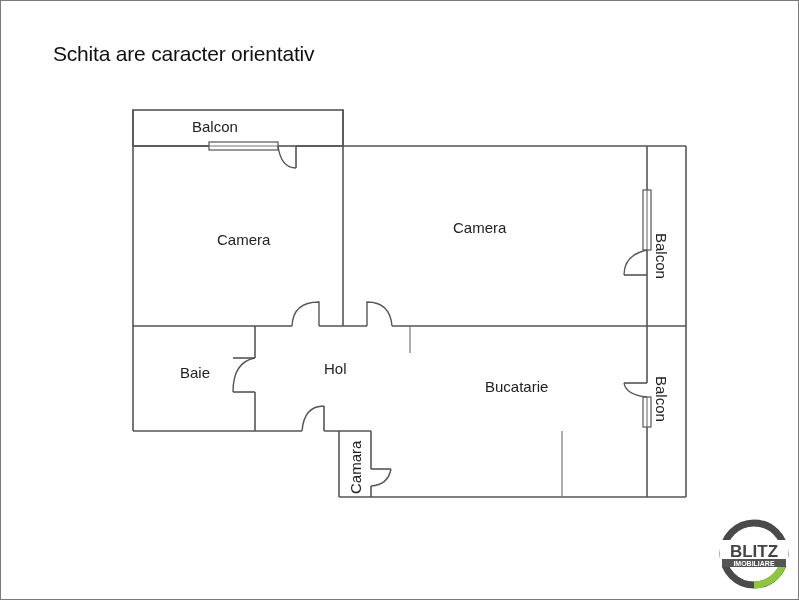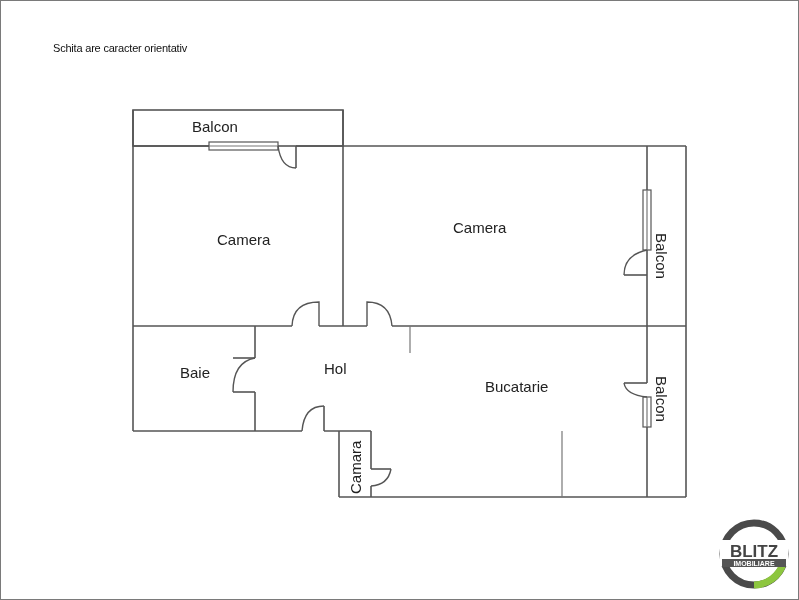--- a/index.html
+++ b/index.html
@@ -1,18 +1,18 @@
 <!DOCTYPE html>
 <html><head>
   <meta charset="utf-8">
   <style>
     html, body { margin: 0; padding: 0; background: #ffffff; }
     body { width: 799px; height: 600px; overflow: hidden; position: relative; font-family: "Liberation Sans", "DejaVu Sans", sans-serif; }
     .frame { position: absolute; left: 0; top: 0; width: 797px; height: 598px; border: 1px solid #7a7a7a; box-sizing: content-box; }
-    .note { position: absolute; left: 53px; top: 42px; font-size: 11px; color: #111; letter-spacing: -0.2px; }
+    .note { position: absolute; left: 53px; top: 42px; font-size: 21px; color: #111; letter-spacing: -0.2px; }
     svg.plan { position: absolute; left: 0; top: 0; }
     .wall { stroke: #555; stroke-width: 1.6; fill: none; }
     .thin { stroke: #777; stroke-width: 1.2; fill: none; }
     .door { stroke: #555; stroke-width: 1.4; fill: none; }
     .win { stroke: #555; stroke-width: 1.2; fill: #fff; }
     .label { font-family: "Liberation Sans", "DejaVu Sans", sans-serif; font-size: 15px; fill: #222; }
     .logo { position: absolute; left: 718px; top: 518px; width: 72px; height: 72px; }
   </style>
 </head>
 <body>

